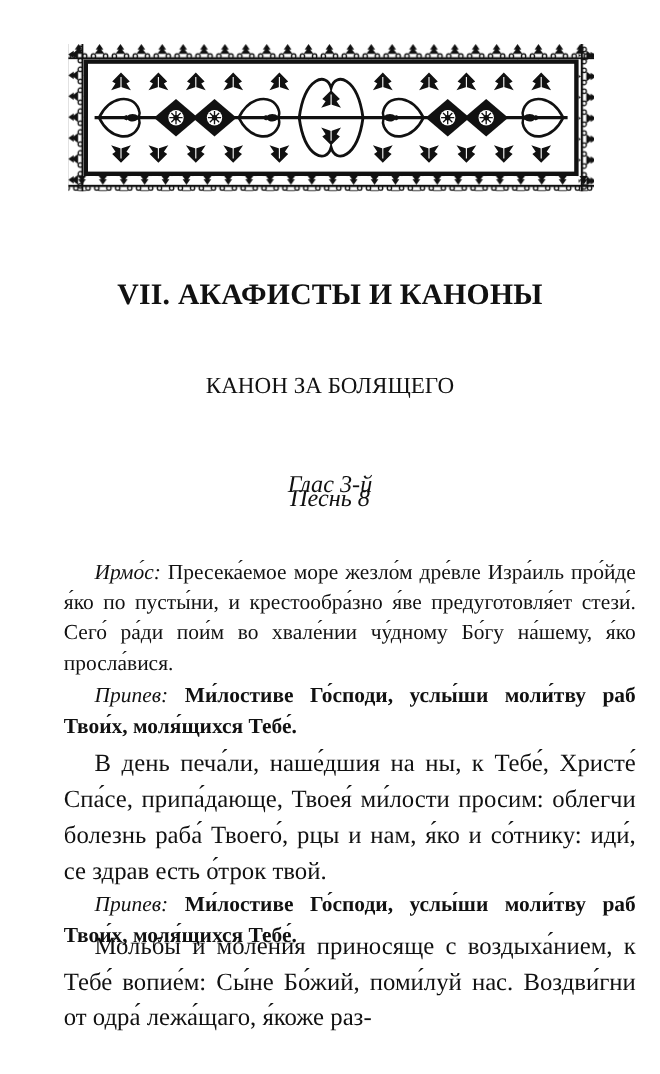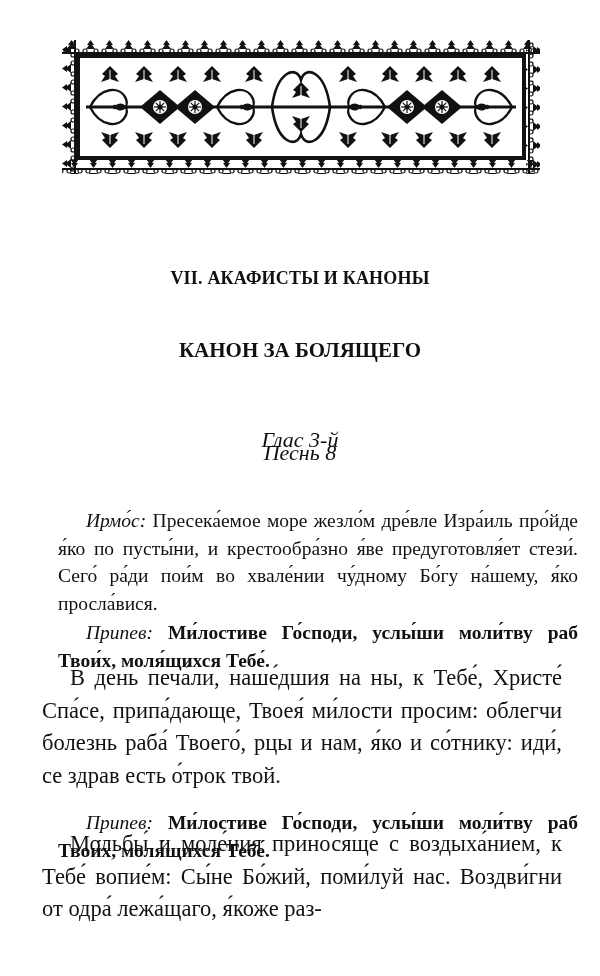--- a/index.html
+++ b/index.html
@@ -1,26 +1,26 @@
 <!DOCTYPE html>
 <html><head>
 <meta charset="utf-8">
 <style>
   html, body { margin: 0; padding: 0; background: #ffffff; }
   body { width: 600px; height: 976px; position: relative; overflow: hidden; color: #111111;
          font-family: "Liberation Serif", "DejaVu Serif", serif; }
   .ornament { position: absolute; left: 62px; top: 40px; width: 478px; height: 134px; }
   .heading { position: absolute; left: 0; width: 600px; text-align: center; margin: 0; }
-  .chapter-title { top: 268px; font-size: 18px; font-weight: bold; letter-spacing: 0.2px; }
-  .canon-title { top: 338px; font-size: 21px; font-weight: bold; }
+  .chapter-title { top: 252px; font-size: 27px; font-weight: bold; letter-spacing: 0.2px; }
+  .canon-title { top: 338px; font-size: 21px; font-weight: normal; }
   .tone { top: 396px; font-size: 22px; font-style: italic; margin-top: 31px; }
   .ode { top: 440px; font-size: 22px; font-style: italic; }
   .text { position: absolute; left: 42px; width: 520px; }
   .small-para { font-size: 19.5px; line-height: 27.5px; text-align: justify; text-indent: 28px; margin: 16px; }
-  .big-para { font-size: 22.5px; line-height: 32.5px; text-align: justify; text-indent: 28px; margin: 0; }
+  .big-para { font-size: 22.5px; line-height: 32.5px; text-align: justify; text-indent: 28px; margin: 16px; }
   .label { font-style: italic; }
   .refrain-text { font-weight: bold; }
   .p-irmos { top: 491px; }
   .p-refrain1 { top: 603px; }
   .p-troparion1 { top: 662px; }
   .p-refrain2 { top: 793px; }
   .p-troparion2 { top: 828px; }
 </style>
 </head>
 <body>

